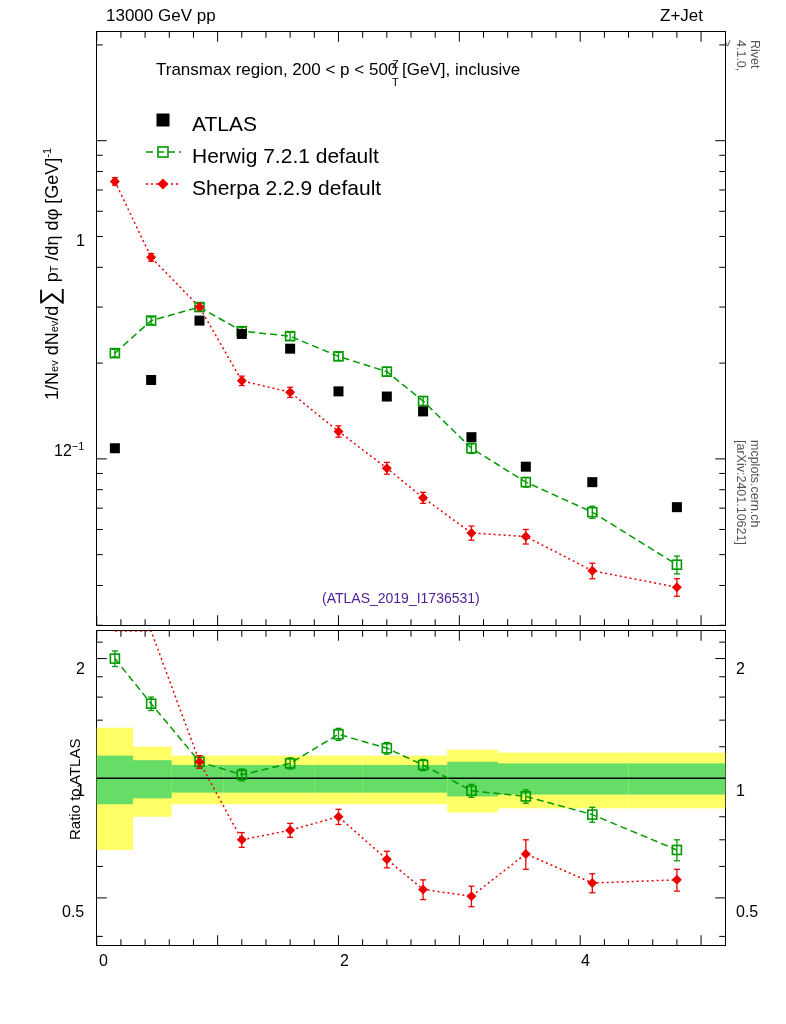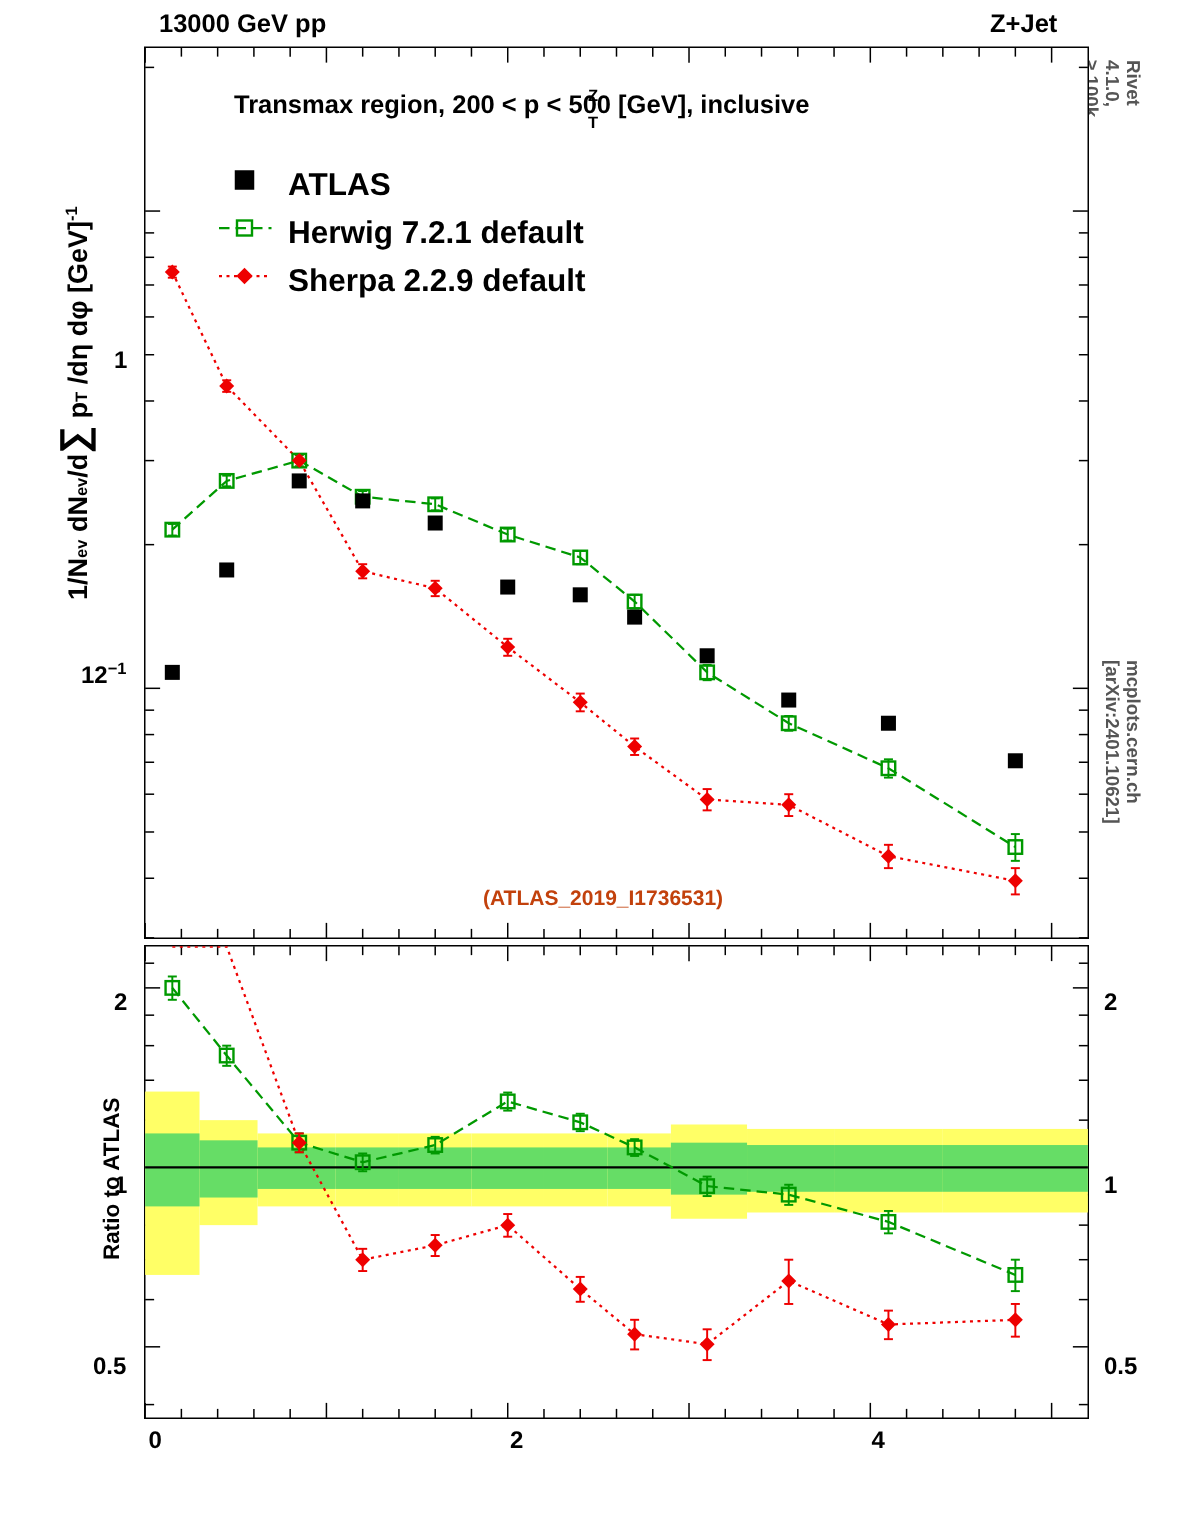--- a/index.html
+++ b/index.html
@@ -1,29 +1,29 @@
 <!DOCTYPE html>
 <html><head>
 <meta charset="utf-8">
 <style>
   html,body{margin:0;padding:0;background:#fff;}
   body{width:786px;height:1024px;font-family:"Liberation Sans",sans-serif;color:#000;overflow:hidden;}
-  #root{position:relative;width:637px;height:1024px;font-weight:bold;}
+  #root{position:relative;width:637px;height:1024px;}
   .txt{position:absolute;white-space:nowrap;}
   .hdr{font-size:17px;}
   .rot{transform-origin:0 0;}
   
   #mainFrame{position:absolute;left:96px;top:31px;width:630px;height:595px;border:1.5px solid #000;box-sizing:border-box;background:#fff;}
   #ratioFrame{position:absolute;left:96px;top:630px;width:630px;height:316px;border:1.5px solid #000;box-sizing:border-box;background:#fff;}
   .ticklbl{position:absolute;font-size:16px;color:#000;}
   .sidetxt{position:absolute;font-size:12.5px;color:#555;}
   svg{position:absolute;left:0;top:0;overflow:visible;}
   .legtxt{position:absolute;font-size:21px;}
   .title{position:absolute;font-size:17px;}
-  .watermark{position:absolute;font-size:14px;color:#c2410c;}
+  .watermark{position:absolute;font-size:14px;color:#4c1d95;}
   .axlabel{position:absolute;font-size:17px;}
   .small{font-size:11px;}
 </style>
 </head>
 <body>
 
 <div id="root">
 
   <div class="txt hdr" style="left:106px;top:6px;">13000 GeV pp</div>
   <div class="txt hdr" style="left:660px;top:6px;">Z+Jet</div>

